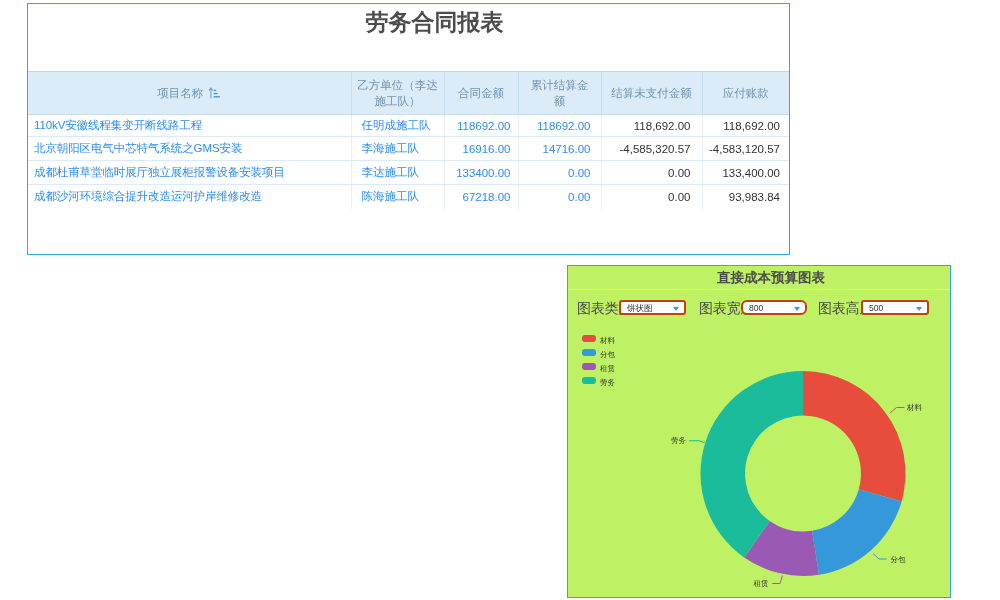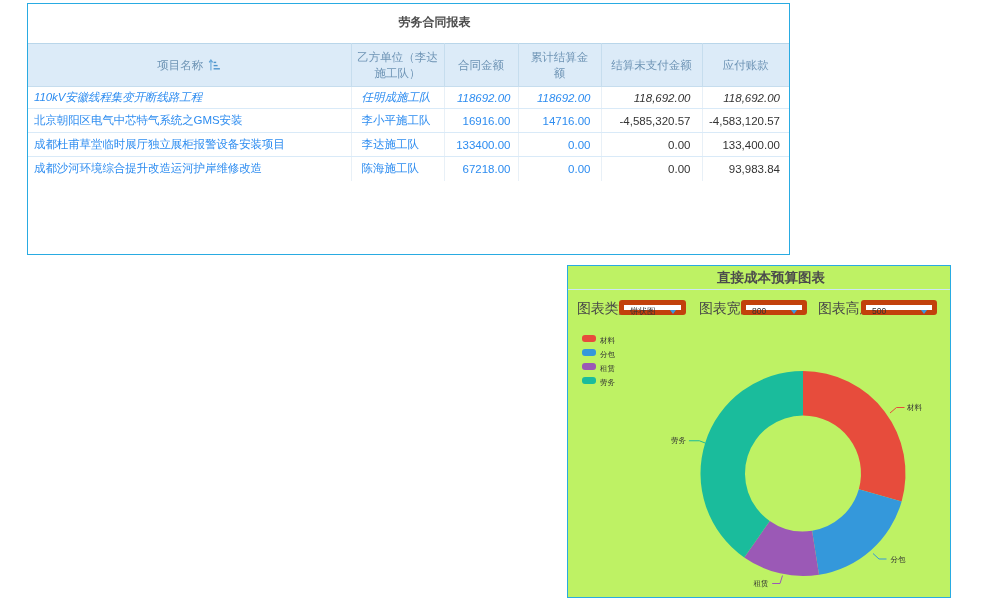--- a/index.html
+++ b/index.html
@@ -2,51 +2,51 @@
 <html><head>
 <meta charset="utf-8">
 <style>
 * { margin:0; padding:0; box-sizing:border-box; }
 html,body { width:1000px; height:600px; background:#fff; font-family:"Liberation Sans", sans-serif; }
 #page { position:relative; width:1000px; height:600px; overflow:hidden; }
 
 
 #tpanel { position:absolute; left:27px; top:3px; width:763px; height:252px;
   border:1px solid #29abe2; background:#fff; }
-#ttitle { height:39px; line-height:36px; font-size:12px; font-weight:bold; color:#4c4c4c;
+#ttitle { height:39px; line-height:36px; font-size:23px; font-weight:bold; color:#4c4c4c;
   text-align:center; }
 #ttitle span { position:relative; left:26px; }
-table.rep { width:761px; table-layout:fixed; border-collapse:collapse; }
+table.rep { width:761px; table-layout:fixed; border-collapse:collapse;margin-top:28px; }
 table.rep col.c1{width:323px;} table.rep col.c2{width:93px;} table.rep col.c3{width:74px;}
 table.rep col.c4{width:83px;} table.rep col.c5{width:101px;} table.rep col.c6{width:87px;}
 table.rep thead td { background:#dcebf8; color:#6e94b5; font-size:11.5px; text-align:center;
   height:43px; border:1px solid #c6ddee; border-top:1px solid #b9d6ea; line-height:16px; padding:0 5px; }
 table.rep thead td:first-child { border-left:none; }
 table.rep thead td:last-child { border-right:none; }
-table.rep tbody tr:first-child td { height:22px;font-style:italic; }
+table.rep tbody tr:first-child td { height:22px; }
 table.rep tbody td { height:24px; font-size:11.5px; border-bottom:1px solid #d9eaf8;
   border-right:1px solid #e8f0f7; padding:0; white-space:nowrap; overflow:hidden; }
 table.rep tbody td:last-child { border-right:none; }
 table.rep tbody tr:last-child td { border-bottom:none; }
 td.bl { color:#2d8cf0; padding-left:6px !important; letter-spacing:-0.1px; }
 td.name { color:#2d8cf0; padding-left:10px !important; }
 td.num { text-align:right; color:#2d8cf0; padding-right:7px !important; }
 td.num4 { text-align:right; color:#2d8cf0; padding-right:10px !important; }
 td.dnum { text-align:right; color:#333; padding-right:11px !important; }
 td.dnum6 { text-align:right; color:#333; padding-right:9px !important; }
 .sorticon { display:inline-block; vertical-align:-1.5px; }
 
 
 #cpanel { position:absolute; left:567px; top:265px; width:384px; height:333px;
   border:1px solid #29abe2; background:#bef264; }
 #ctitle { height:24px; line-height:23px; font-size:13.5px; font-weight:bold; color:#4c4c4c;
   text-align:center; border-bottom:1px solid #cde7f5; }
 #ctitle span { position:relative; left:12px; }
 .ctrl { position:absolute; font-size:14px; color:#474747; top:37px; line-height:10px; letter-spacing:-0.2px; }
-.dd { position:absolute; top:34px; width:67px; height:15px; border:5px solid #c2410c;
+.dd { position:absolute; top:34px; width:67px; height:15px; border:2px solid #c2410c;
   border-radius:3px; background:#fff; font-size:8.5px; color:#333; line-height:13px;
   padding-left:6px; }
 .dd .car { position:absolute; right:5px; top:5px; width:0; height:0;
   border-left:3.5px solid transparent; border-right:3.5px solid transparent;
   border-top:4.5px solid #3b97dd; }
 .leg { position:absolute; left:14px; width:120px; }
 .legrow { height:14px; line-height:14px; font-size:7.5px; color:#333; }
 .legrow i { display:inline-block; width:14px; height:7.5px; border-radius:3px;
   vertical-align:1px; margin-right:4px; }
 </style>
@@ -85,21 +85,21 @@
         <tr>
             <td class="bl">110kV安徽线程集变开断线路工程</td>
             <td class="name">任明成施工队</td>
             <td class="num">118692.00</td>
             <td class="num4">118692.00</td>
             <td class="dnum">118,692.00</td>
             <td class="dnum6">118,692.00</td>
           </tr>
         <tr>
             <td class="bl">北京朝阳区电气中芯特气系统之GMS安装</td>
-            <td class="name">李小平施工队</td>
+            <td class="name">李海施工队</td>
             <td class="num">16916.00</td>
             <td class="num4">14716.00</td>
             <td class="dnum">-4,585,320.57</td>
             <td class="dnum6">-4,583,120.57</td>
           </tr>
         <tr>
             <td class="bl">成都杜甫草堂临时展厅独立展柜报警设备安装项目</td>
             <td class="name">李达施工队</td>
             <td class="num">133400.00</td>
             <td class="num4">0.00</td>
@@ -116,23 +116,23 @@
           </tr>
       </tbody>
     </table>
   </div>
 
   <div id="cpanel">
     <div id="ctitle"><span>直接成本预算图表</span></div>
     <div class="ctrl" style="left:9px;">图表类型：</div>
     <div class="dd" style="left:51px;">饼状图<span class="car"></span></div>
     <div class="ctrl" style="left:131px;">图表宽度：</div>
-    <div class="dd" style="left:173px;width:66px;">800<span class="car"></span></div>
+    <div class="dd" style="left:173px;width:66px;border-radius:6px;">800<span class="car"></span></div>
     <div class="ctrl" style="left:250px;">图表高度：</div>
-    <div class="dd" style="left:293px;width:76px;">500<span class="car"></span></div>
+    <div class="dd" style="left:293px;width:68px;">500<span class="car"></span></div>
 
     <div class="leg" style="top:68px;">
       <div class="legrow"><i style="background:#e74c3c;"></i>材料</div>
       <div class="legrow"><i style="background:#3498db;"></i>分包</div>
       <div class="legrow"><i style="background:#9b59b6;"></i>租赁</div>
       <div class="legrow"><i style="background:#1abc9c;"></i>劳务</div>
     </div>
 
     <svg width="382" height="331" viewBox="0 0 382 331" style="position:absolute;left:0;top:0;pointer-events:none;">
       <path d="M235.00 105.00 A102.5 102.5 0 0 1 333.63 235.41 L290.81 223.29 A58.0 58.0 0 0 0 235.00 149.50 Z" fill="#e74c3c"></path>

